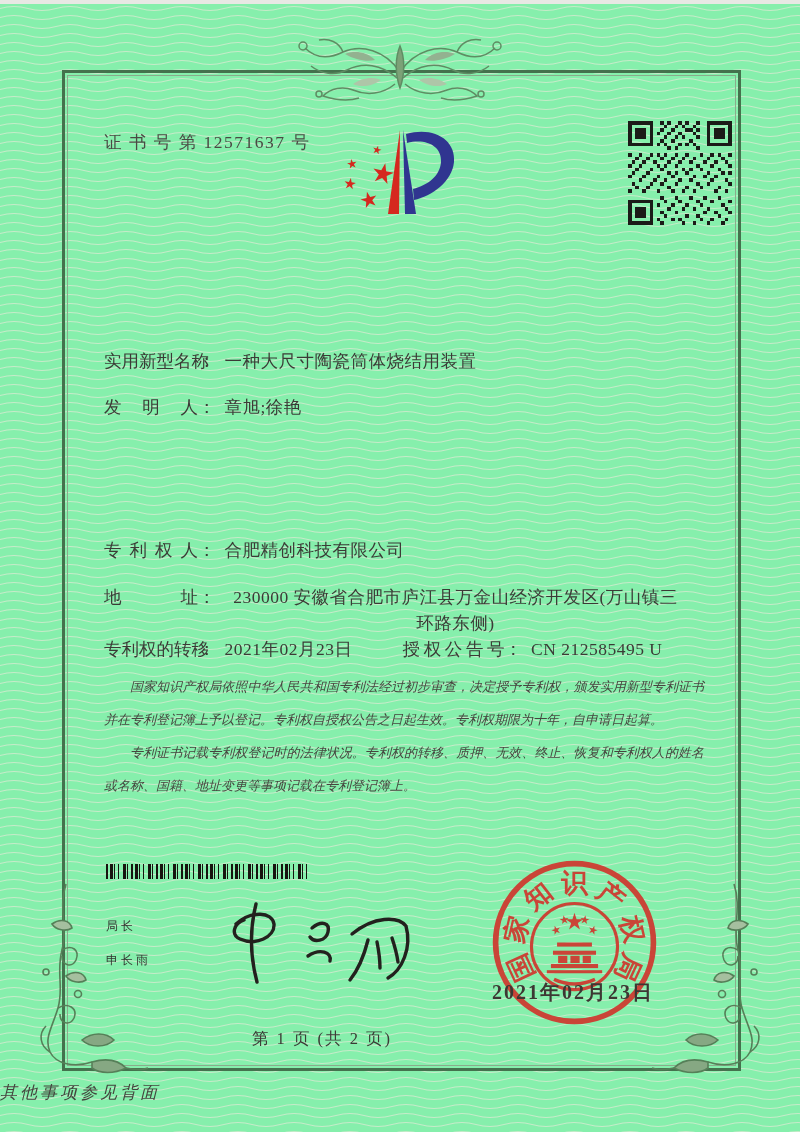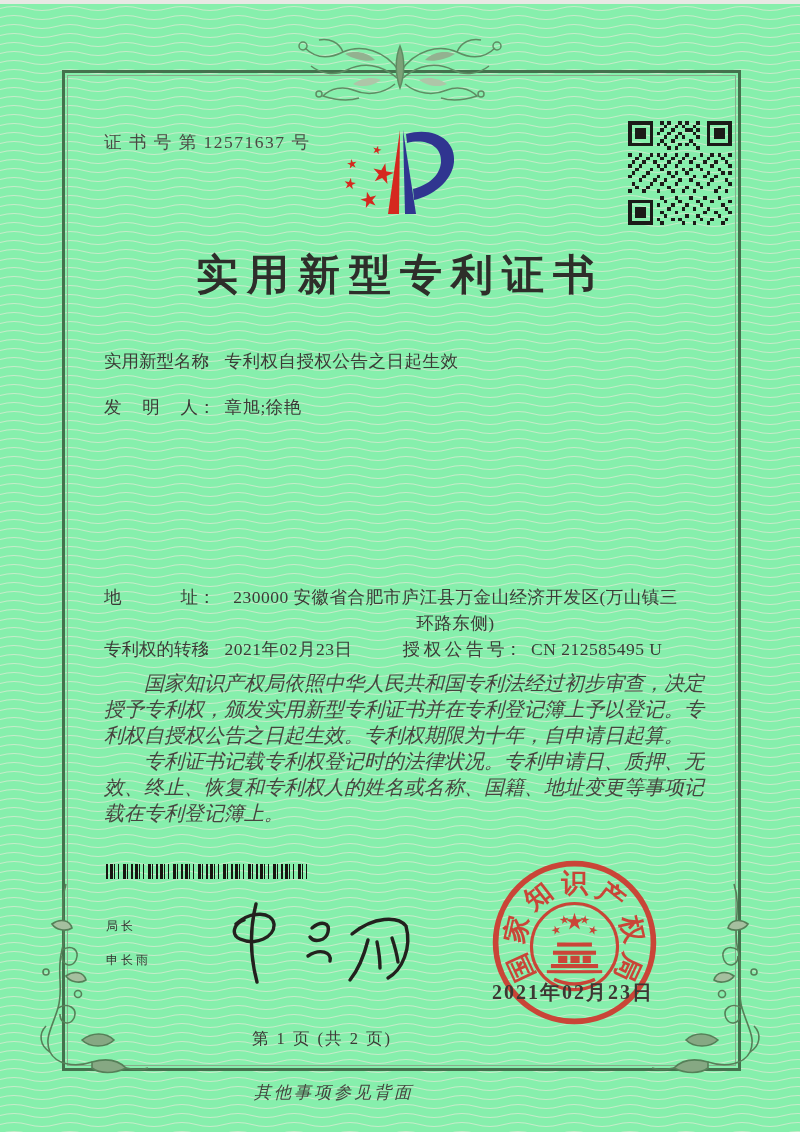--- a/index.html
+++ b/index.html
@@ -27,21 +27,21 @@
     font-weight:700;letter-spacing:9px;color:#2e2e2a;}
 
   .field-row{left:104px;width:606px;font-size:17.5px;line-height:26px;white-space:nowrap;}
   .field-label{display:inline-block;width:94px;text-align:justify;text-align-last:justify;vertical-align:top;}
   .field-label.wide{width:102px;}
   .field-colon{display:inline-block;margin-right:9px;vertical-align:top;}
   .field-value{letter-spacing:0.5px;vertical-align:top;}
   .field-value.wrap{display:inline-block;width:462px;white-space:normal;text-align:center;}
   .grant-gap{display:inline-block;width:50px;}
 
-  .body-text{left:104px;top:666px;width:600px;font-size:20px;line-height:26px;
+  .body-text{left:104px;top:666px;width:600px;font-size:13px;line-height:33px;
     font-style:italic;color:#46453f;text-align:justify;z-index:1;}
   .body-text p{margin:0;text-indent:2em;}
 
   .barcode{
     left:106px;top:860px;width:201px;height:15px;z-index:1;
     background:repeating-linear-gradient(90deg,
       #17140f 0 2px,rgba(0,0,0,0) 2px 4px,
       #17140f 4px 7px,rgba(0,0,0,0) 7px 8px,
       #17140f 8px 9px,rgba(0,0,0,0) 9px 12px,
       #17140f 12px 13px,rgba(0,0,0,0) 13px 17px,
@@ -53,21 +53,21 @@
     font-size:12px;letter-spacing:3px;color:#33332f;z-index:2;}
   .signer-title{top:914px;}
   .signer-name{top:948px;}
 
   .seal-date{
     left:492px;top:975px;font-size:20px;font-weight:600;letter-spacing:2px;
     color:#3d3733;z-index:3;
   }
 
   .page-number{left:0;top:1024px;width:644px;text-align:center;font-size:16.5px;letter-spacing:2px;z-index:1;}
-  .back-note{left:0;top:1077px;width:668px;text-align:center;font-size:17px;
+  .back-note{left:0;top:1077px;width:668px;font-size:17px;
     font-style:italic;letter-spacing:3px;color:#44443e;z-index:1;}
 </style>
 </head>
 <body>
 
 <div class="sheet">
 
   <svg class="waves" width="800" height="1132" aria-hidden="true">
     <defs>
       <pattern id="wv" width="56" height="9" patternUnits="userSpaceOnUse">
@@ -157,44 +157,46 @@
       <rect x="24" y="2" width="3" height="3"></rect>
       <path d="M0 22h7v7h-7z M1 23v5h5v-5z" fill-rule="evenodd"></path>
       <rect x="2" y="24" width="3" height="3"></rect>
       <path d="M9 0h1v1h-1zM11 0h1v1h-1zM14 0h1v1h-1zM16 0h1v1h-1zM19 0h1v1h-1zM10 1h1v1h-1zM13 1h1v1h-1zM15 1h1v1h-1zM18 1h1v1h-1zM9 2h1v1h-1zM12 2h1v1h-1zM16 2h2v1h-2zM19 2h1v1h-1zM8 3h1v1h-1zM11 3h1v1h-1zM14 3h1v1h-1zM18 3h1v1h-1zM10 4h1v1h-1zM13 4h1v1h-1zM15 4h1v1h-1zM19 4h1v1h-1zM9 5h1v1h-1zM12 5h1v1h-1zM17 5h1v1h-1zM8 6h1v1h-1zM10 6h1v1h-1zM14 6h1v1h-1zM16 6h1v1h-1zM18 6h1v1h-1zM11 7h1v1h-1zM13 7h1v1h-1zM19 7h1v1h-1z"></path>
       <path d="M0 9h1v1h-1zM3 9h1v1h-1zM6 9h1v1h-1zM8 9h1v1h-1zM10 9h1v1h-1zM13 9h1v1h-1zM16 9h1v1h-1zM20 9h1v1h-1zM23 9h1v1h-1zM25 9h1v1h-1zM28 9h1v1h-1zM2 10h1v1h-1zM5 10h1v1h-1zM9 10h1v1h-1zM12 10h1v1h-1zM15 10h1v1h-1zM18 10h1v1h-1zM22 10h1v1h-1zM26 10h1v1h-1zM1 11h1v1h-1zM4 11h1v1h-1zM7 11h1v1h-1zM11 11h1v1h-1zM14 11h1v1h-1zM17 11h1v1h-1zM21 11h1v1h-1zM24 11h1v1h-1zM27 11h1v1h-1zM0 12h1v1h-1zM3 12h1v1h-1zM8 12h1v1h-1zM10 12h1v1h-1zM13 12h1v1h-1zM19 12h1v1h-1zM23 12h1v1h-1zM28 12h1v1h-1zM2 13h1v1h-1zM6 13h1v1h-1zM9 13h1v1h-1zM15 13h1v1h-1zM17 13h1v1h-1zM20 13h1v1h-1zM25 13h1v1h-1z"></path>
       <path d="M1 14h1v1h-1zM5 14h1v1h-1zM11 14h1v1h-1zM13 14h1v1h-1zM16 14h1v1h-1zM22 14h1v1h-1zM26 14h1v1h-1zM28 14h1v1h-1zM0 15h1v1h-1zM4 15h1v1h-1zM8 15h1v1h-1zM12 15h1v1h-1zM18 15h1v1h-1zM21 15h1v1h-1zM24 15h1v1h-1zM3 16h1v1h-1zM7 16h1v1h-1zM10 16h1v1h-1zM14 16h1v1h-1zM17 16h1v1h-1zM23 16h1v1h-1zM27 16h1v1h-1zM1 17h1v1h-1zM6 17h1v1h-1zM9 17h1v1h-1zM13 17h1v1h-1zM19 17h1v1h-1zM22 17h1v1h-1zM28 17h1v1h-1zM2 18h1v1h-1zM5 18h1v1h-1zM11 18h1v1h-1zM16 18h1v1h-1zM20 18h1v1h-1zM25 18h1v1h-1zM0 19h1v1h-1zM4 19h1v1h-1zM8 19h1v1h-1zM12 19h1v1h-1zM15 19h1v1h-1zM18 19h1v1h-1zM24 19h1v1h-1zM27 19h1v1h-1z"></path>
       <path d="M9 21h1v1h-1zM13 21h1v1h-1zM17 21h1v1h-1zM21 21h1v1h-1zM25 21h1v1h-1zM10 22h1v1h-1zM14 22h1v1h-1zM19 22h1v1h-1zM23 22h1v1h-1zM28 22h1v1h-1zM8 23h1v1h-1zM12 23h1v1h-1zM16 23h1v1h-1zM20 23h1v1h-1zM26 23h1v1h-1zM11 24h1v1h-1zM15 24h1v1h-1zM18 24h1v1h-1zM22 24h1v1h-1zM27 24h1v1h-1zM9 25h1v1h-1zM13 25h1v1h-1zM21 25h1v1h-1zM24 25h1v1h-1zM28 25h1v1h-1zM10 26h1v1h-1zM16 26h1v1h-1zM19 26h1v1h-1zM25 26h1v1h-1zM8 27h1v1h-1zM12 27h1v1h-1zM14 27h1v1h-1zM20 27h1v1h-1zM23 27h1v1h-1zM27 27h1v1h-1zM9 28h1v1h-1zM15 28h1v1h-1zM18 28h1v1h-1zM22 28h1v1h-1zM26 28h1v1h-1z"></path>
     </g>
   </svg>
 
-  <div class="abs z1 title">实用新型专利证书</div>
 
   <div class="abs z1 field-row" style="top:344px">
-    <span class="field-label">实用新型名称</span><span class="field-colon">：</span><span class="field-value">专利权自授权公告之日起生效</span>
+    <span class="field-label">实用新型名称</span><span class="field-colon">：</span><span class="field-value">一种大尺寸陶瓷筒体烧结用装置</span>
   </div>
 
   <div class="abs z1 field-row" style="top:390px">
     <span class="field-label">发明人</span><span class="field-colon">：</span><span class="field-value">章旭;徐艳</span>
   </div>
 
 
 
+  <div class="abs z1 field-row" style="top:533px">
+    <span class="field-label">专利权人</span><span class="field-colon">：</span><span class="field-value">合肥精创科技有限公司</span>
+  </div>
 
   <div class="abs z1 field-row" style="top:580px">
     <span class="field-label">地址</span><span class="field-colon">：</span><span class="field-value wrap">230000 安徽省合肥市庐江县万金山经济开发区(万山镇三环路东侧)</span>
   </div>
 
   <div class="abs z1 field-row" style="top:632px">
     <span class="field-label">专利权的转移</span><span class="field-colon">：</span><span class="field-value">2021年02月23日</span><span class="grant-gap"></span><span class="field-label wide">授权公告号</span><span class="field-colon">：</span><span class="field-value">CN 212585495 U</span>
   </div>
 
   <div class="abs body-text">
     <p>国家知识产权局依照中华人民共和国专利法经过初步审查，决定授予专利权，颁发实用新型专利证书并在专利登记簿上予以登记。专利权自授权公告之日起生效。专利权期限为十年，自申请日起算。</p>
-    <p>专利证书记载专利权登记时的法律状况。专利申请日、质押、无效、终止、恢复和专利权人的姓名或名称、国籍、地址变更等事项记载在专利登记簿上。</p>
+    <p>专利证书记载专利权登记时的法律状况。专利权的转移、质押、无效、终止、恢复和专利权人的姓名或名称、国籍、地址变更等事项记载在专利登记簿上。</p>
   </div>
 
   <div class="abs barcode"></div>
 
   <div class="abs signer signer-title">局长</div>
   <div class="abs signer signer-name">申长雨</div>
 
   <svg class="abs z3" style="left:220px;top:886px" width="200" height="102" viewBox="0 0 200 102">
     <g stroke="#23211e" stroke-width="3.4" fill="none" stroke-linecap="round" stroke-linejoin="round">
       <path d="M36,14 C30,38 30,66 37,92"></path>

